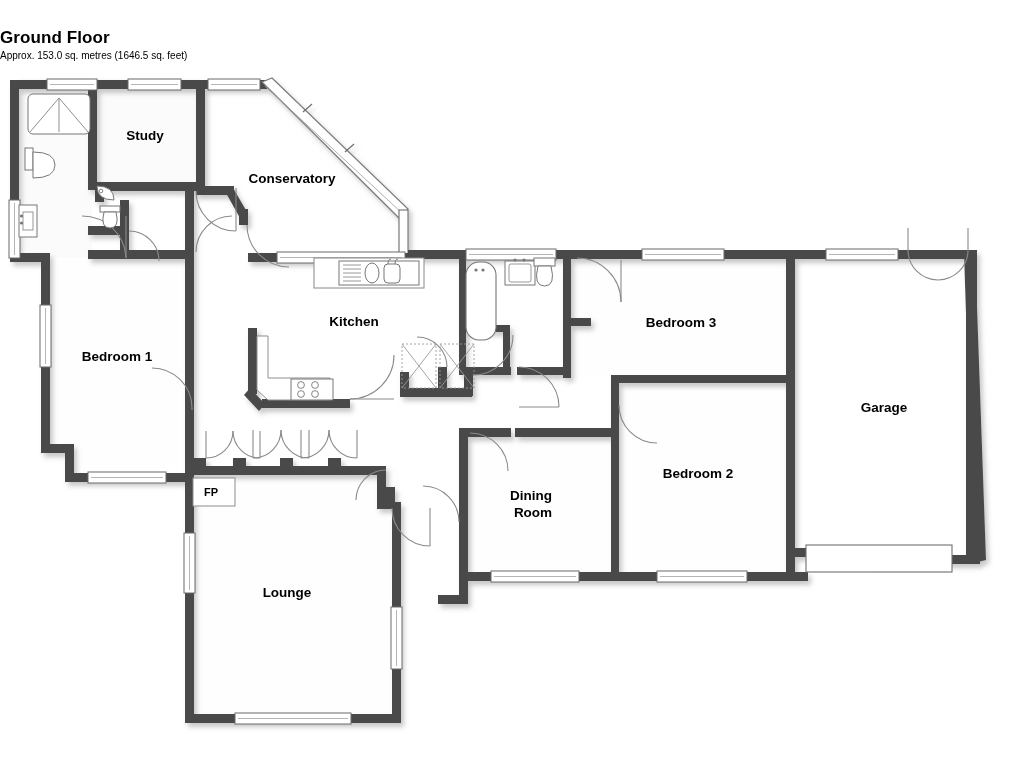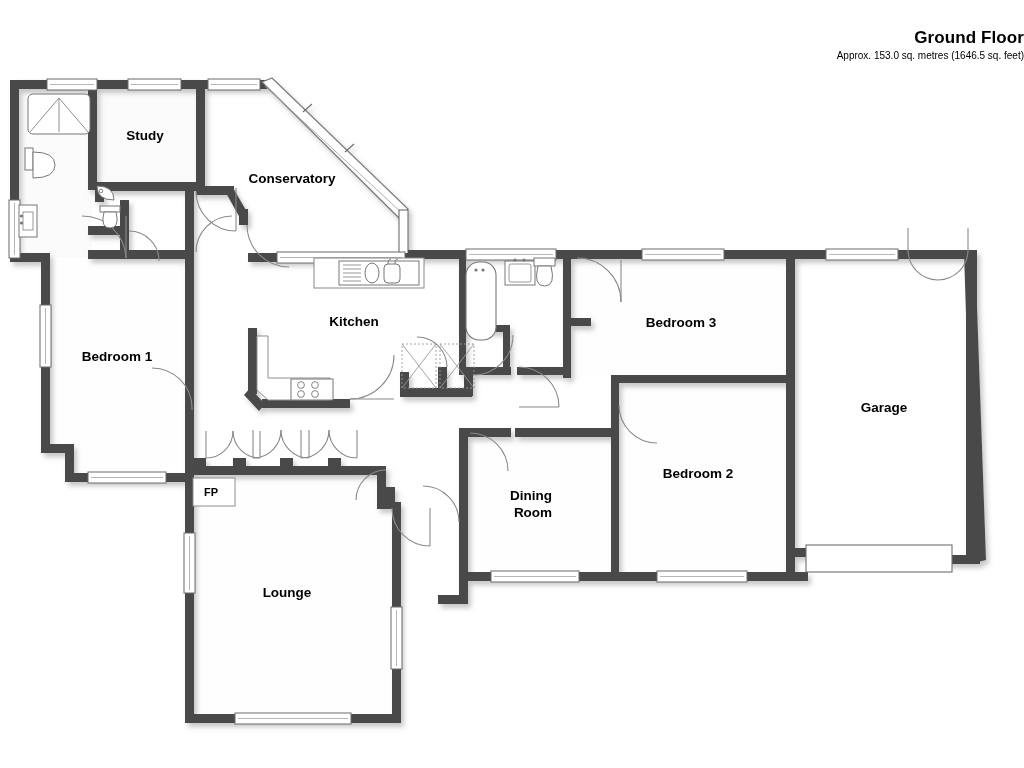--- a/index.html
+++ b/index.html
@@ -12,36 +12,35 @@
   #plan-root {
     position: relative;
     width: 1024px;
     height: 768px;
     background: #ffffff;
   }
   #title-block {
     position: absolute;
     left: 0; top: 28px;
     width: 1024px;
-    text-align: right;
+    text-align: left;
     pointer-events: none;
   }
   #floor-title {
     font-size: 17px;
     font-weight: bold;
     color: #000;
     letter-spacing: 0.1px;
     line-height: 20px;
   }
   #floor-area {
     font-size: 10px;
     color: #000;
     line-height: 14px;
     margin-top: 1px;
-    padding-left: 36px;
   }
   svg#plan-svg {
     position: absolute;
     left: 0; top: 0;
     width: 1024px; height: 768px;
   }
   .room-label {
     font-family: "Liberation Sans", sans-serif;
     font-size: 13.5px;
     font-weight: bold;

